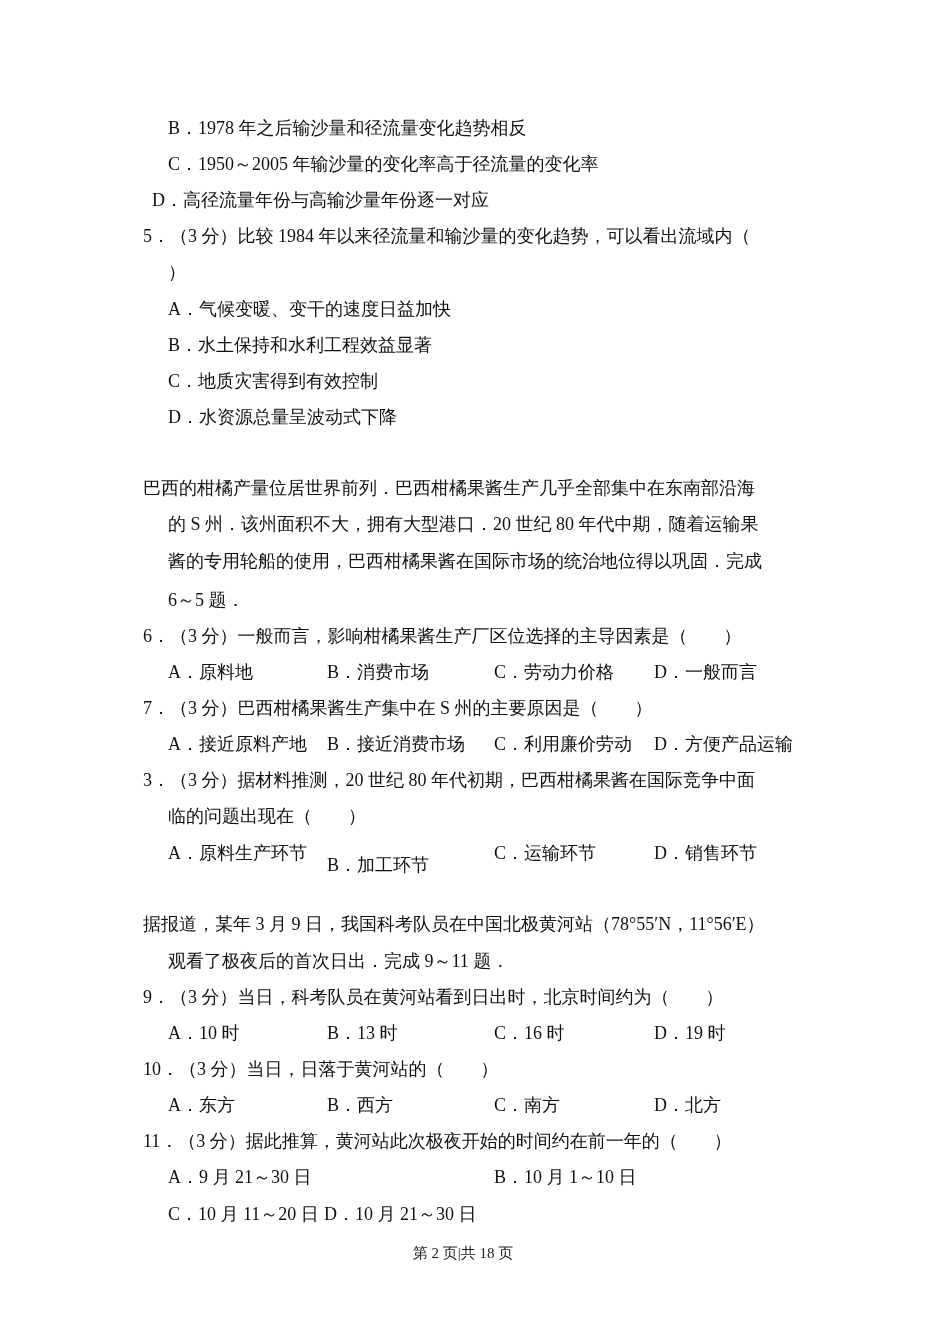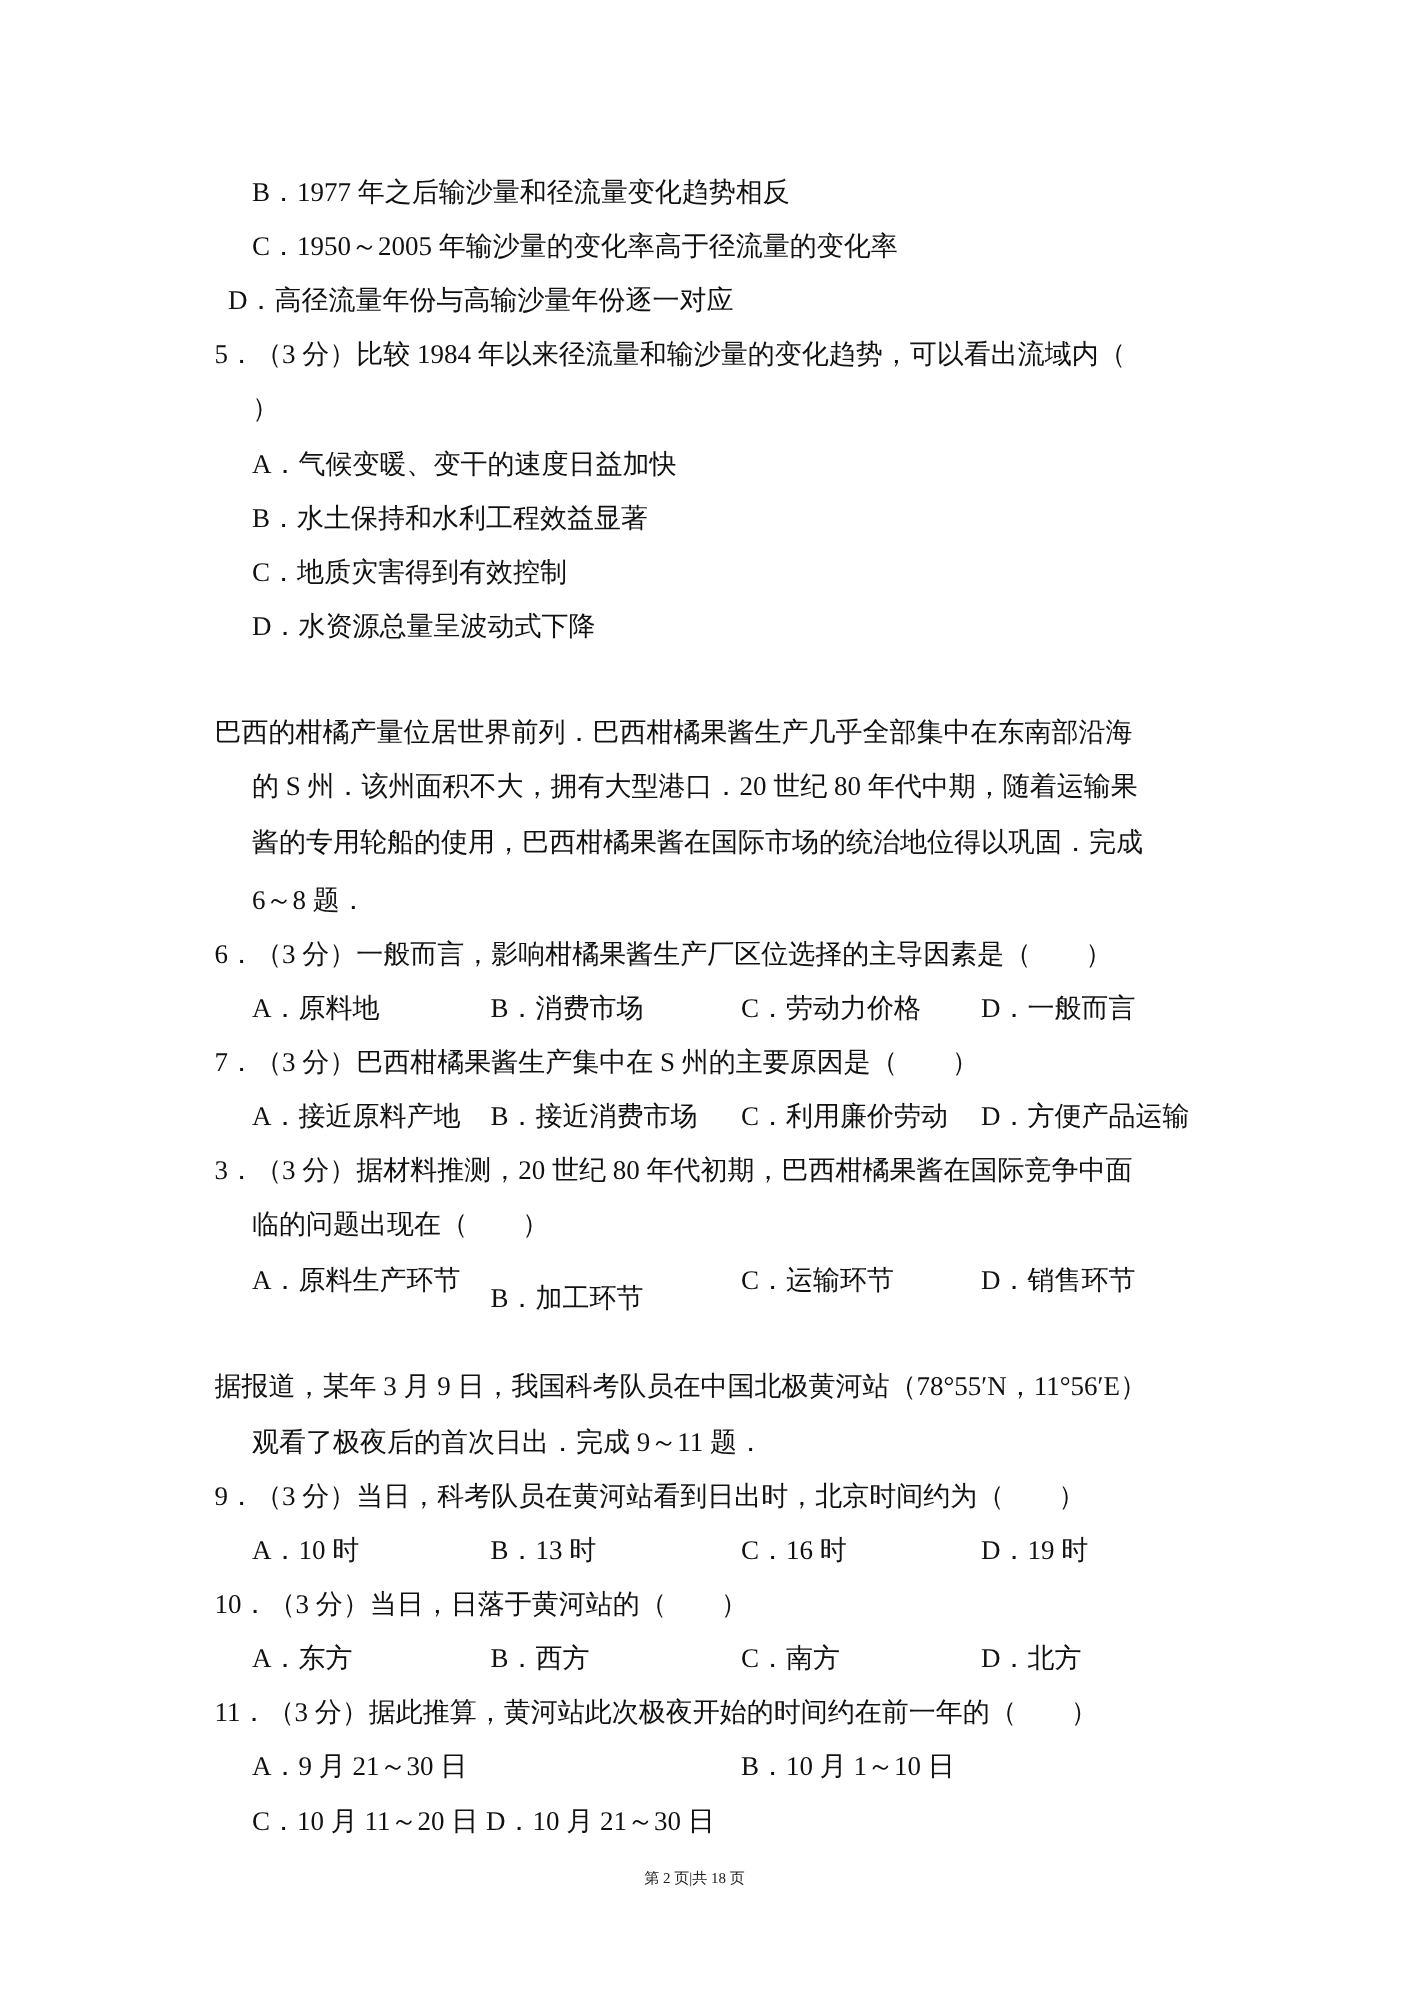--- a/index.html
+++ b/index.html
@@ -5,41 +5,41 @@
   html, body { margin: 0; padding: 0; background: #ffffff; }
   body {
     width: 950px; height: 1344px; position: relative; overflow: hidden;
     font-family: "Liberation Serif", "DejaVu Serif", serif;
     color: #111111; font-size: 18px;
   }
   .line { position: absolute; white-space: nowrap; line-height: 24px; }
   .opt { position: absolute; white-space: nowrap; line-height: 24px; }
   .footer {
     position: absolute; top: 1243px; left: 0; width: 926px; text-align: center;
-    font-size: 10px; color: #222; line-height: 20px;
+    font-size: 15px; color: #222; line-height: 20px;
   }
 </style>
 </head>
 <body>
 
-<div class="line" style="top:116px;left:168px;">B．1977 年之后输沙量和径流量变化趋势相反</div>
+<div class="line" style="top:116px;left:168px;">B．1978 年之后输沙量和径流量变化趋势相反</div>
 <div class="line" style="top:152px;left:168px;">C．1950～2005 年输沙量的变化率高于径流量的变化率</div>
 <div class="line" style="top:188px;left:152px;">D．高径流量年份与高输沙量年份逐一对应</div>
 
 <div class="line" style="top:224px;left:143px;">5．（3 分）比较 1984 年以来径流量和输沙量的变化趋势，可以看出流域内（</div>
 <div class="line" style="top:260px;left:168px;">）</div>
 <div class="line" style="top:297px;left:168px;">A．气候变暖、变干的速度日益加快</div>
 <div class="line" style="top:333px;left:168px;">B．水土保持和水利工程效益显著</div>
 <div class="line" style="top:369px;left:168px;">C．地质灾害得到有效控制</div>
 <div class="line" style="top:405px;left:168px;">D．水资源总量呈波动式下降</div>
 
 <div class="line" style="top:476px;left:143px;">巴西的柑橘产量位居世界前列．巴西柑橘果酱生产几乎全部集中在东南部沿海</div>
 <div class="line" style="top:512px;left:168px;">的 S 州．该州面积不大，拥有大型港口．20 世纪 80 年代中期，随着运输果</div>
 <div class="line" style="top:549px;left:168px;">酱的专用轮船的使用，巴西柑橘果酱在国际市场的统治地位得以巩固．完成</div>
-<div class="line" style="top:588px;left:168px;">6～8 题．</div>
+<div class="line" style="top:588px;left:168px;">6～5 题．</div>
 
 <div class="line" style="top:624px;left:143px;">6．（3 分）一般而言，影响柑橘果酱生产厂区位选择的主导因素是（　　）</div>
 <div class="opt" style="top:660px;left:168px;">A．原料地</div>
 <div class="opt" style="top:660px;left:327px;">B．消费市场</div>
 <div class="opt" style="top:660px;left:494px;">C．劳动力价格</div>
 <div class="opt" style="top:660px;left:654px;">D．一般而言</div>
 
 <div class="line" style="top:696px;left:143px;">7．（3 分）巴西柑橘果酱生产集中在 S 州的主要原因是（　　）</div>
 <div class="opt" style="top:732px;left:168px;">A．接近原料产地</div>
 <div class="opt" style="top:732px;left:327px;">B．接近消费市场</div>

